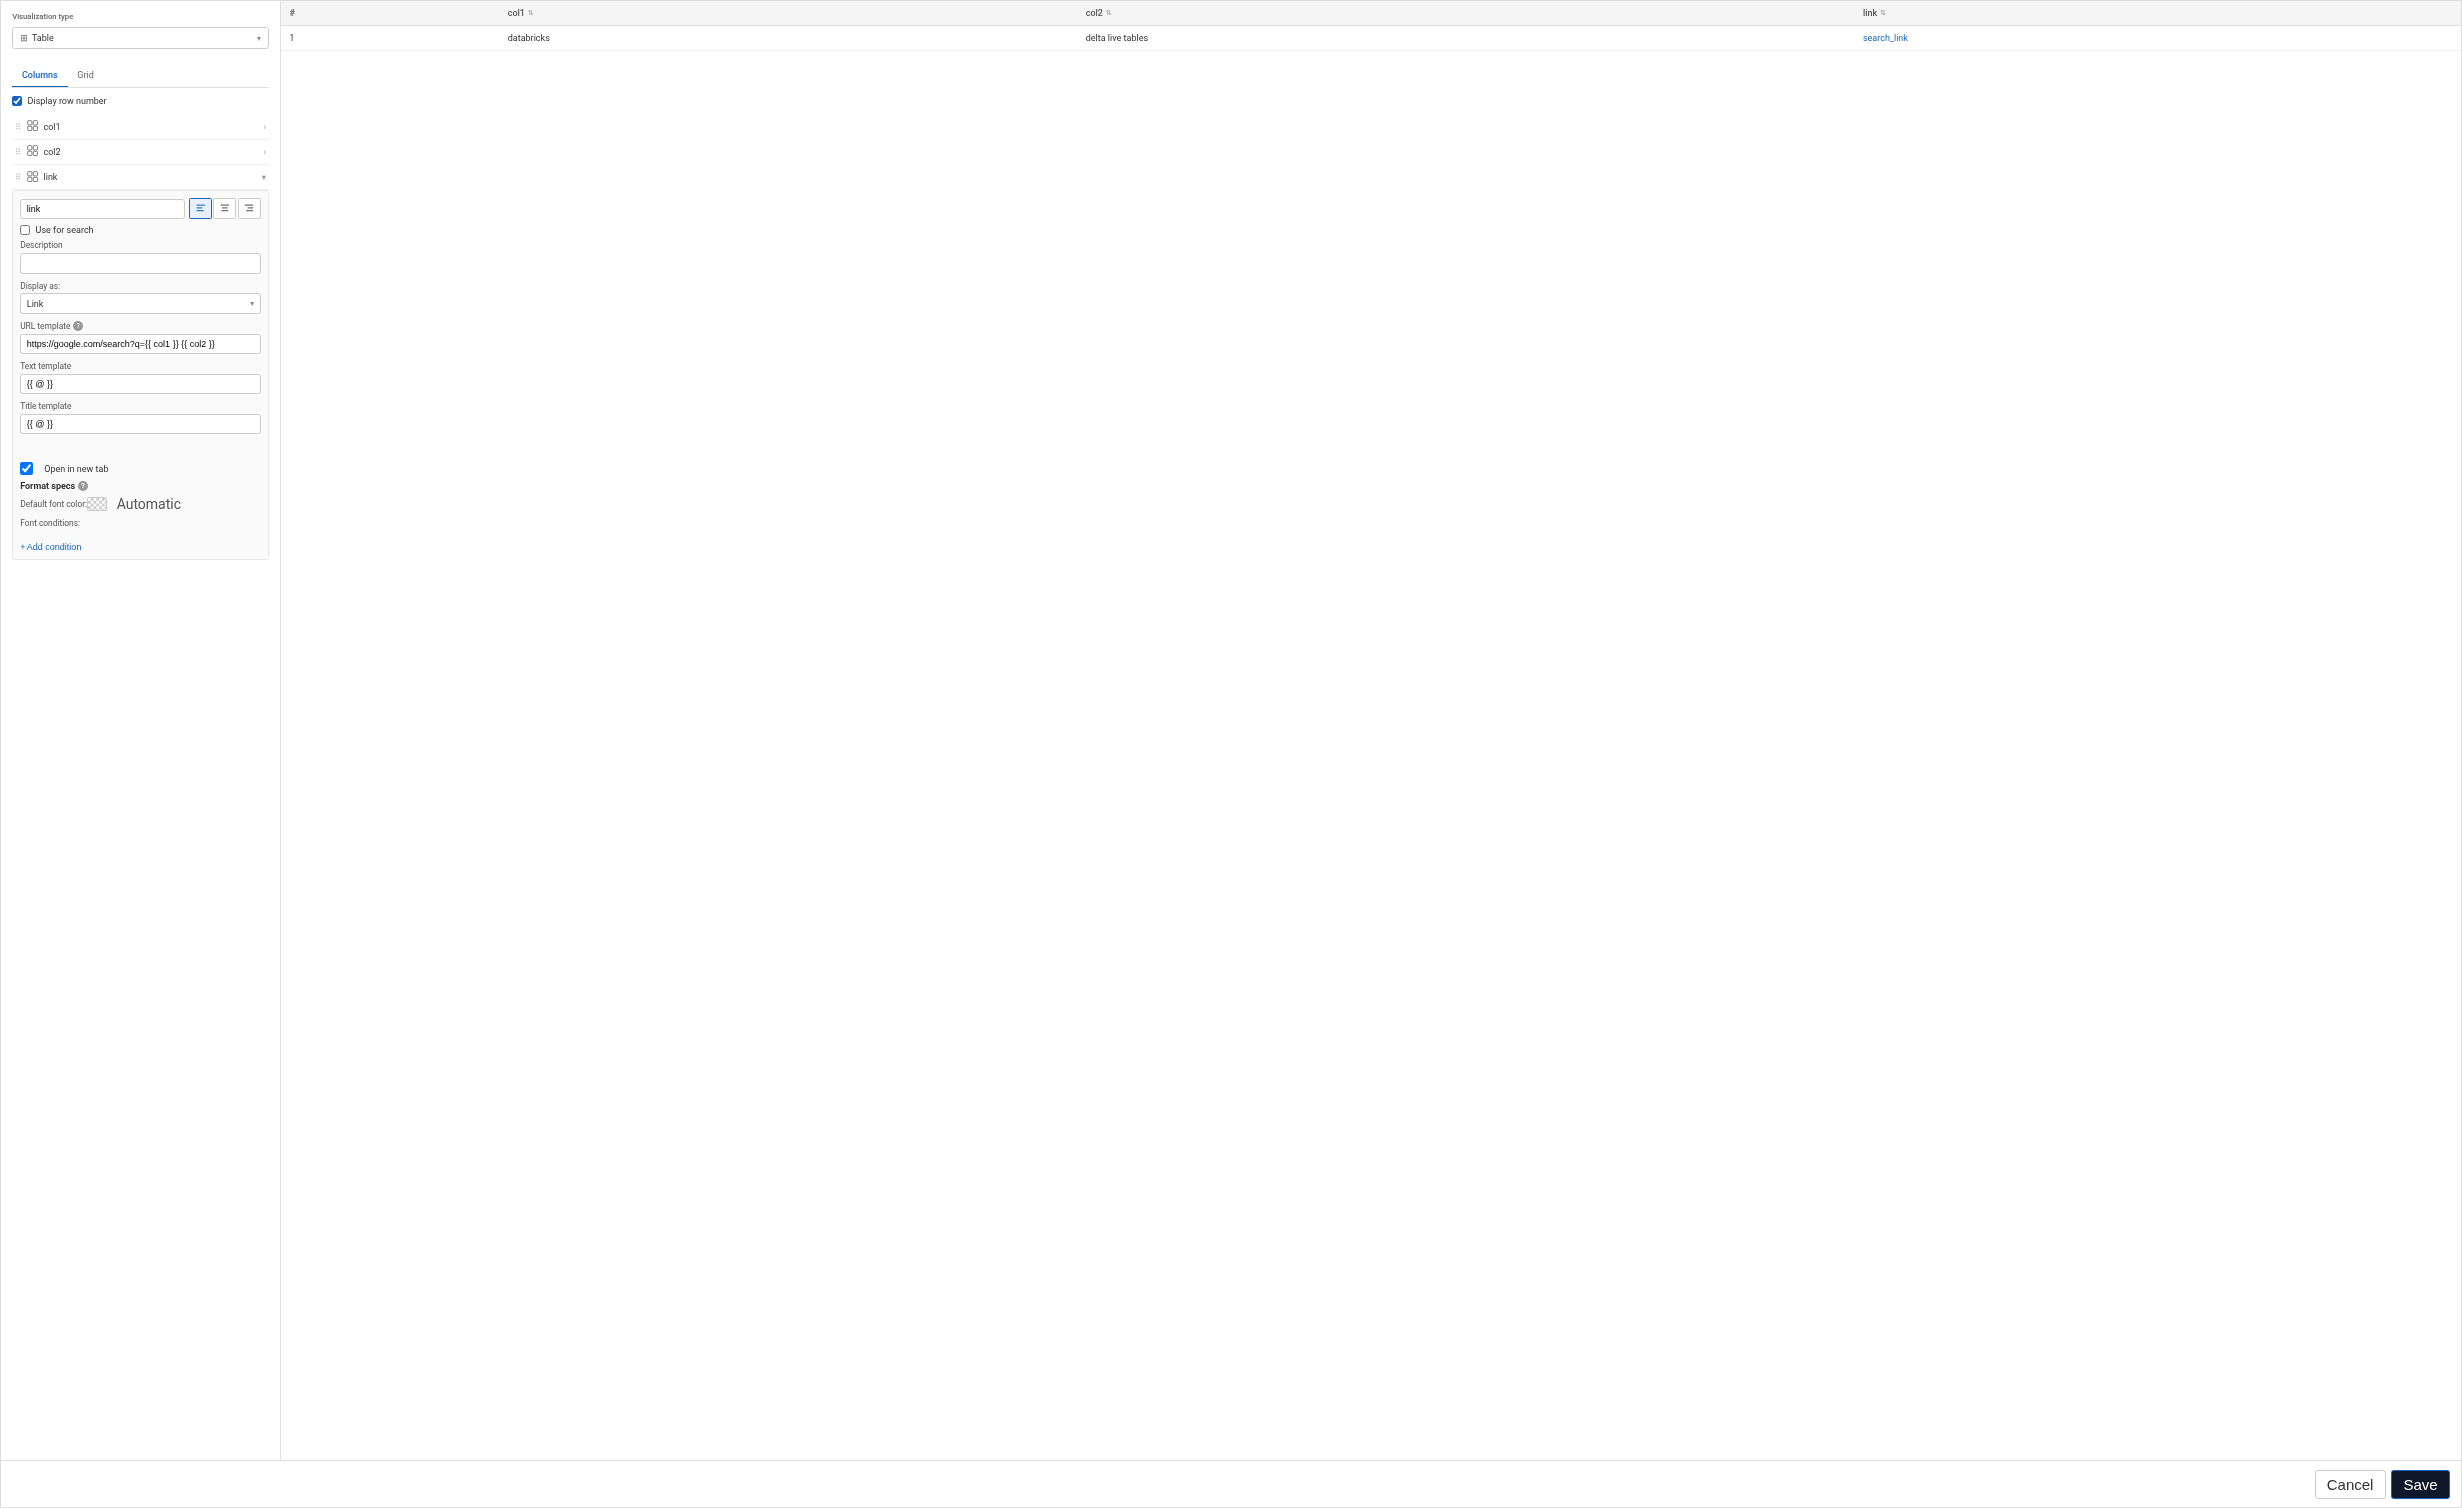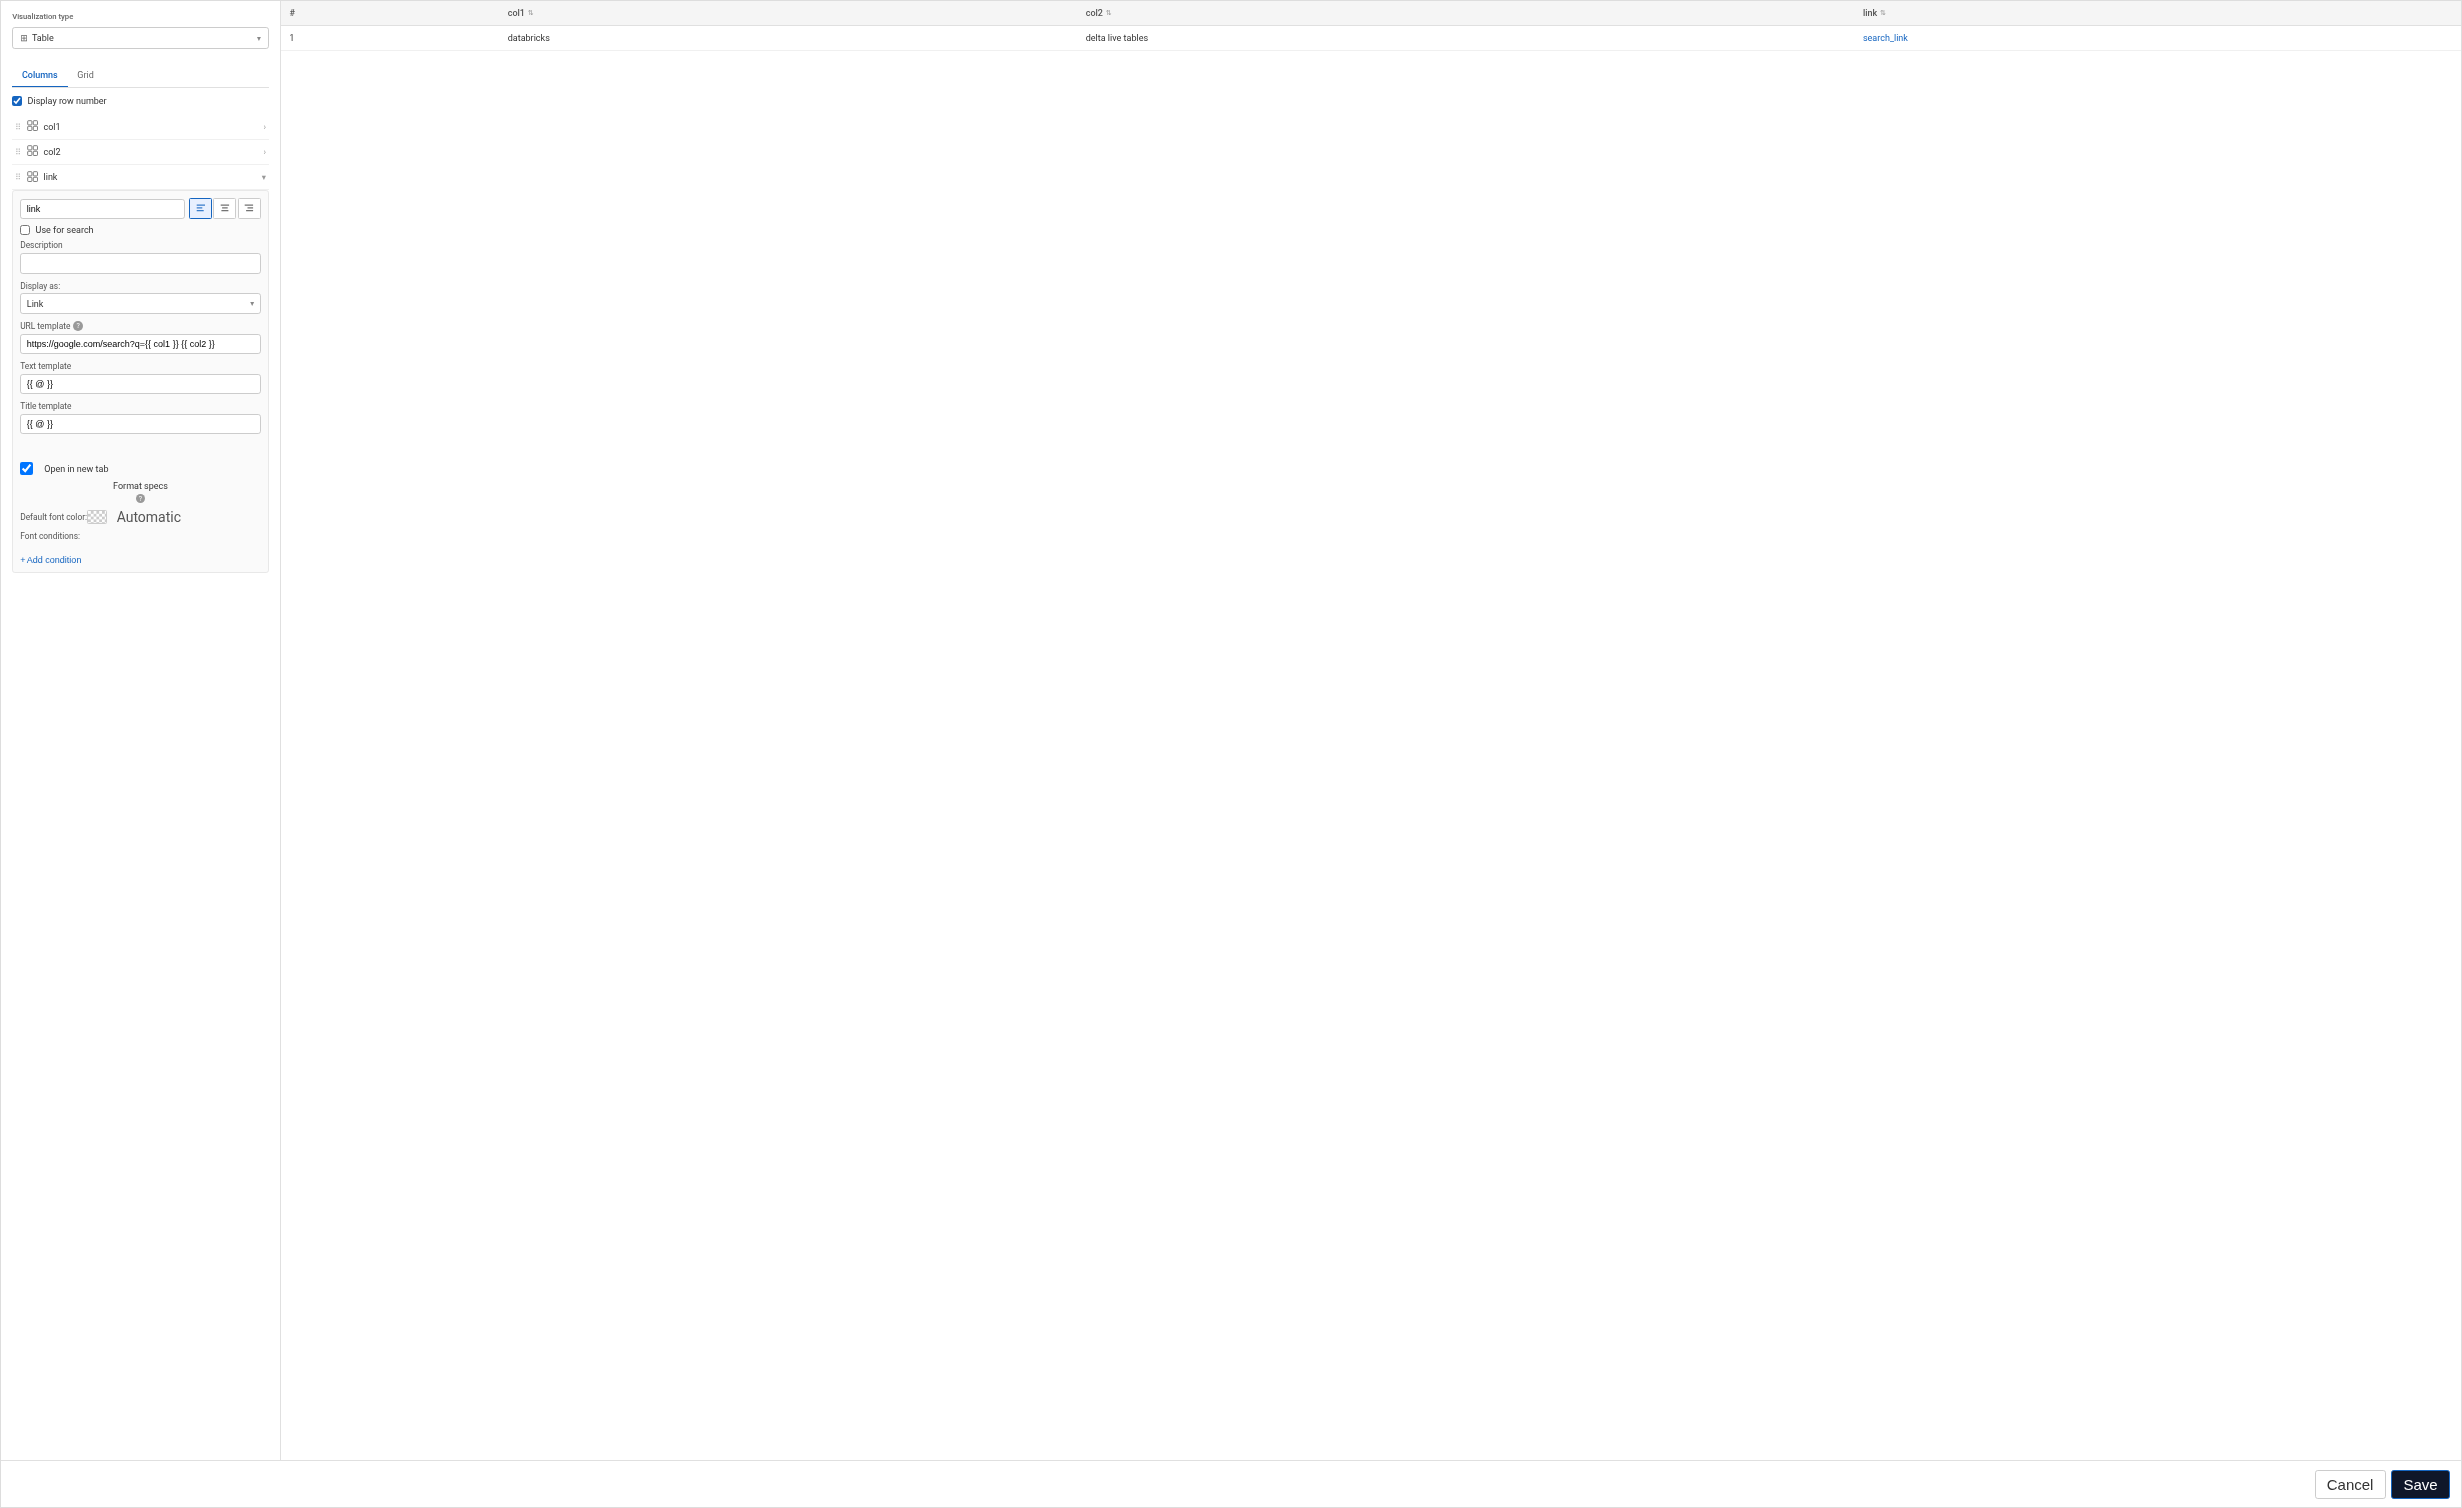--- a/index.html
+++ b/index.html
@@ -222,22 +222,21 @@
       align-items: center;
       gap: 11px;
       font-size: 9px;
       margin-top: 28px;
     }
     .format-specs-row {
       display: flex;
       align-items: center;
       gap: 2.8px;
       font-size: 9px;
-      font-weight: 400;
-      flex-direction: column;
+      font-weight: 700;
     }
     .font-color-row {
       display: flex;
       align-items: center;
       justify-content: flex-start;
       font-size: 8.4px;
       color: #555;
     }
     .color-swatch {
       width: 19.6px;

